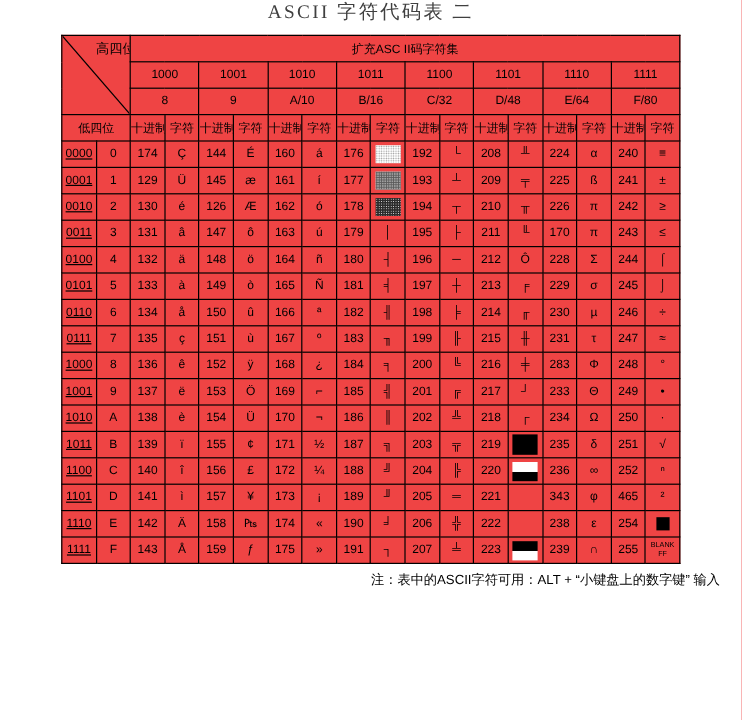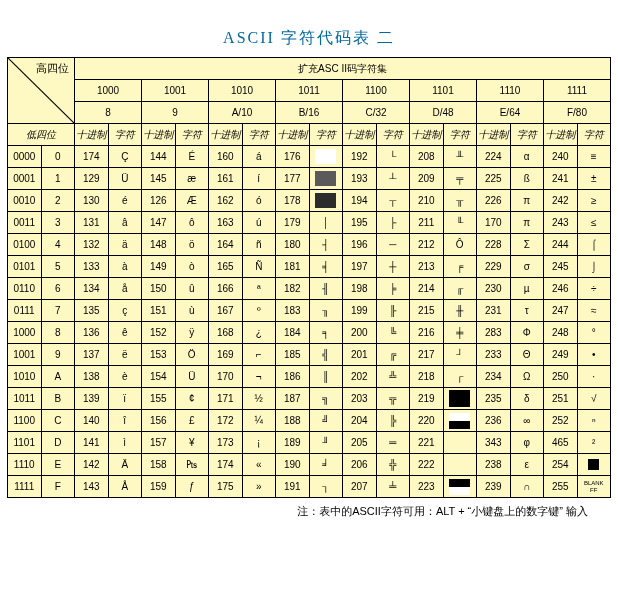--- a/index.html
+++ b/index.html
@@ -17,31 +17,31 @@
   #page {
     position: relative;
     width: 618px;
     height: 600px;
   }
   #title {
     text-align: center;
     font-family: "Liberation Serif", serif;
     font-size: 16px;
     letter-spacing: 2px;
-    padding-top: 28px;
+    padding-top: 0;
     padding-bottom: 8px;
     font-weight: normal;
-    color: #0369a1;
+    color: #404040;
   }
   table.ascii {
     border-collapse: collapse;
     margin: 0 auto;
-    width: 604px;
+    width: 516px;
     table-layout: fixed;
-    background: #fef9c3;
+    background: #ef4444;
   }
   table.ascii td, table.ascii th {
     border: 1px solid #000;
     font-weight: normal;
     font-size: 10px;
     font-family: "Liberation Sans", sans-serif;
     text-align: center;
     vertical-align: middle;
     padding: 0;
     height: 21px;
@@ -61,21 +61,20 @@
   }
   .hdr-dec {
     font-size: 11px;
     font-family: "Liberation Sans", sans-serif;
     height: 19px;
   }
   .hdr-sub {
     font-size: 9px;
     font-family: "Liberation Sans", sans-serif;
     height: 19px;
-    font-style: italic;
   }
   .corner-cell {
     position: relative;
     padding: 0;
     height: 59px;
   }
   .corner-inner {
     position: relative;
     width: 100%;
     height: 100%;
@@ -99,20 +98,21 @@
     left: 0;
     top: 0;
     width: 100%;
     height: 100%;
   }
   
   .lo-bin {
     font-size: 10px;
     font-family: "Liberation Sans", sans-serif;
     width: 38px;
+    text-decoration: underline;
   }
   .lo-hex {
     font-size: 10px;
     font-family: "Liberation Sans", sans-serif;
     width: 20px;
   }
   .dec {
     font-size: 11px;
     font-family: "Liberation Sans", sans-serif;
     width: 27px;
@@ -155,21 +155,21 @@
   }
   .sw-vbar {
     width: 11px;
     height: 17px;
     background-color: #000000;
     margin: 0 auto;
   }
   #footnote {
     margin-top: 6px;
     text-align: right;
-    padding-right: 30px;
+    padding-right: 18px;
     font-size: 11px;
     font-family: "Liberation Sans", sans-serif;
     margin-left: 24px;
   }
 </style>
 </head>
 <body>
 
 <div id="page">
 

